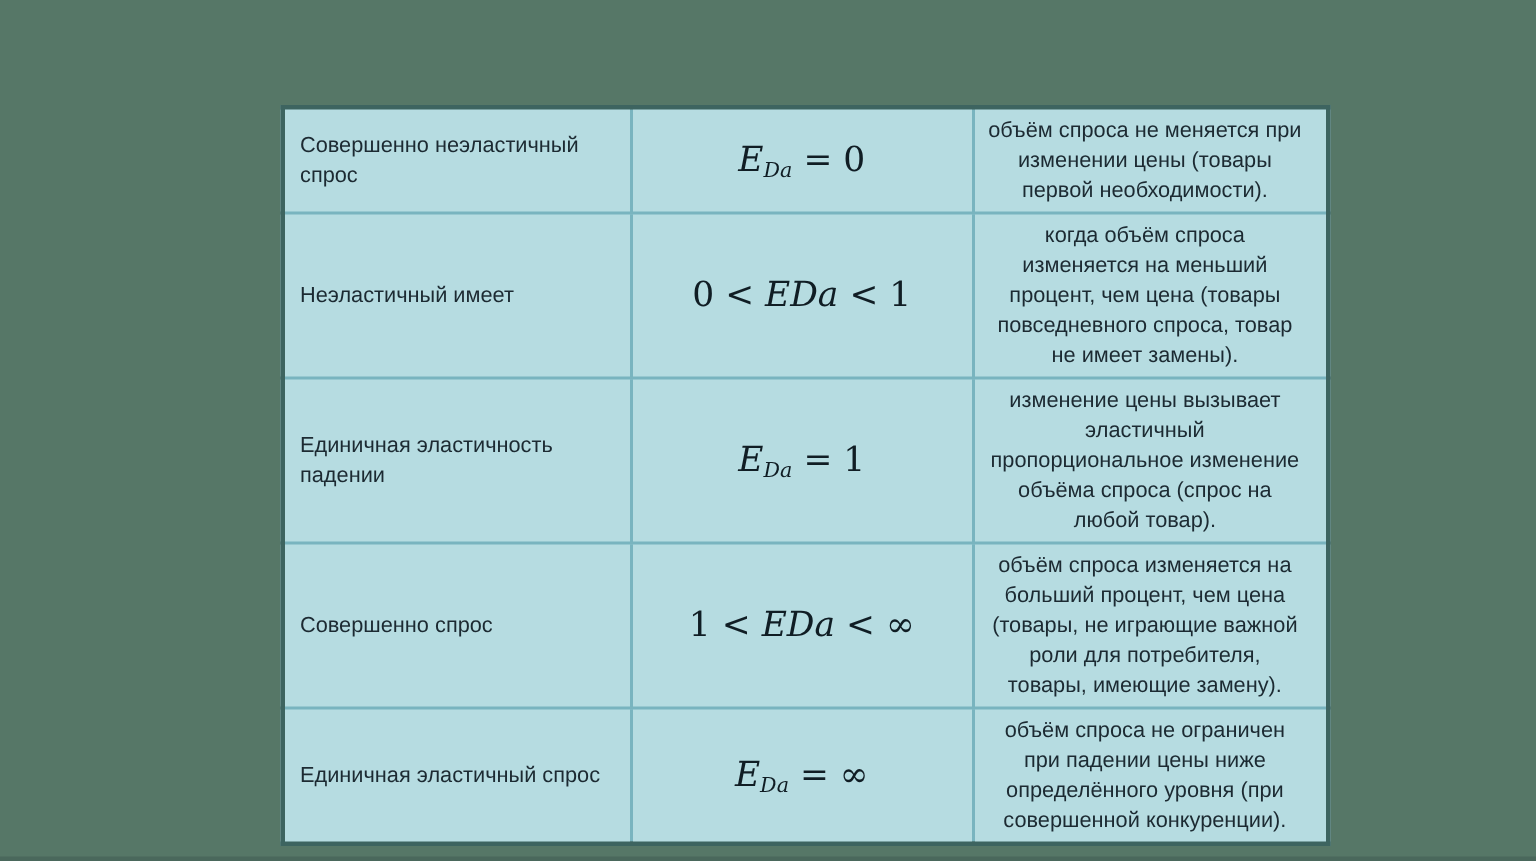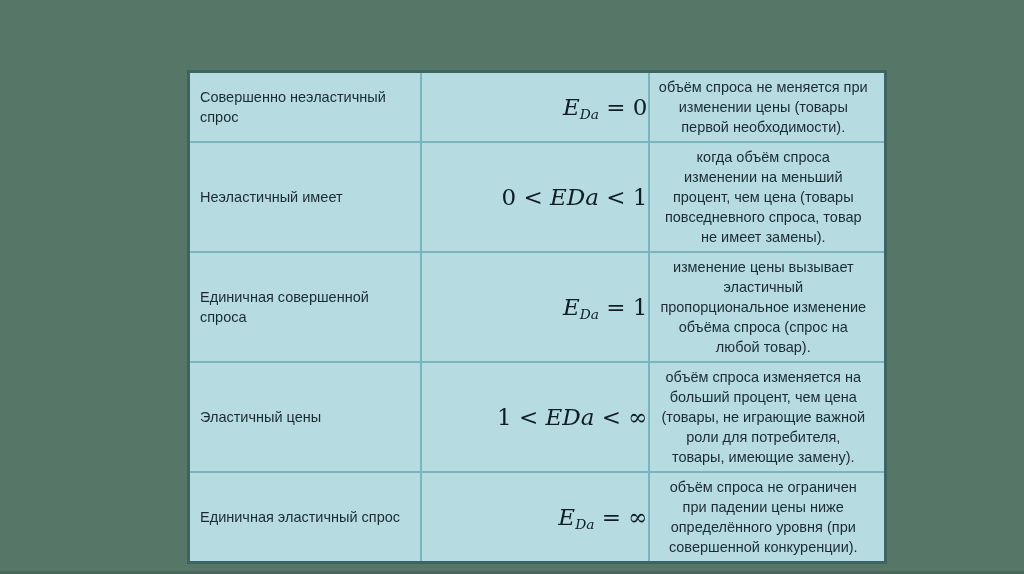--- a/index.html
+++ b/index.html
@@ -45,22 +45,22 @@
     border: 2px solid var(--divider);
     vertical-align: middle;
     color: var(--text);
   }
   td.term-cell {
     padding: 4px 4px 4px 10px;
     font-size: 14.5px;
     line-height: 20px;
   }
   td.formula-cell {
-    text-align: right;
-    padding: 2px 0;
+    text-align: center;
+    padding: 2px 12px;
   }
   td.desc-cell {
     padding: 4px 16px 4px 9px;
     font-size: 14.5px;
     line-height: 20px;
     text-align: center;
   }
   .formula {
     font-family: "DejaVu Serif", "Liberation Serif", serif;
     font-size: 23px;
@@ -102,33 +102,33 @@
         <span class="formula"><span class="fp"></span><span class="fb">E</span><sub class="fs">Da</sub><span class="fp"> = 0</span></span>
       </td>
       <td class="desc-cell">объём спроса не меняется при изменении цены (товары первой необходимости).</td>
     </tr>
 
     <tr class="r2">
       <td class="term-cell">Неэластичный имеет</td>
       <td class="formula-cell">
         <span class="formula"><span class="fp">0 &lt;  </span><span class="fb">EDa</span><sub class="fs"></sub><span class="fp"> &lt; 1</span></span>
       </td>
-      <td class="desc-cell">когда объём спроса изменении на меньший процент, чем цена (товары повседневного спроса, товар не имеет замены).</td>
+      <td class="desc-cell">когда объём спроса изменяется на меньший процент, чем цена (товары повседневного спроса, товар не имеет замены).</td>
     </tr>
 
     <tr class="r3">
-      <td class="term-cell">Единичная совершенной спроса</td>
+      <td class="term-cell">Единичная эластичность падении</td>
       <td class="formula-cell">
         <span class="formula"><span class="fp"></span><span class="fb">E</span><sub class="fs">Da</sub><span class="fp"> = 1</span></span>
       </td>
       <td class="desc-cell">изменение цены вызывает эластичный пропорциональное изменение объёма спроса (спрос на любой товар).</td>
     </tr>
 
     <tr class="r4">
-      <td class="term-cell">Эластичный цены</td>
+      <td class="term-cell">Совершенно спрос</td>
       <td class="formula-cell">
         <span class="formula"><span class="fp">1 &lt;  </span><span class="fb">EDa</span><sub class="fs"></sub><span class="fp"> &lt; ∞</span></span>
       </td>
       <td class="desc-cell">объём спроса изменяется на больший процент, чем цена (товары, не играющие важной роли для потребителя, товары, имеющие замену).</td>
     </tr>
 
     <tr class="r5">
       <td class="term-cell">Единичная эластичный спрос</td>
       <td class="formula-cell">
         <span class="formula"><span class="fp"></span><span class="fb">E</span><sub class="fs">Da</sub><span class="fp"> = ∞</span></span>

